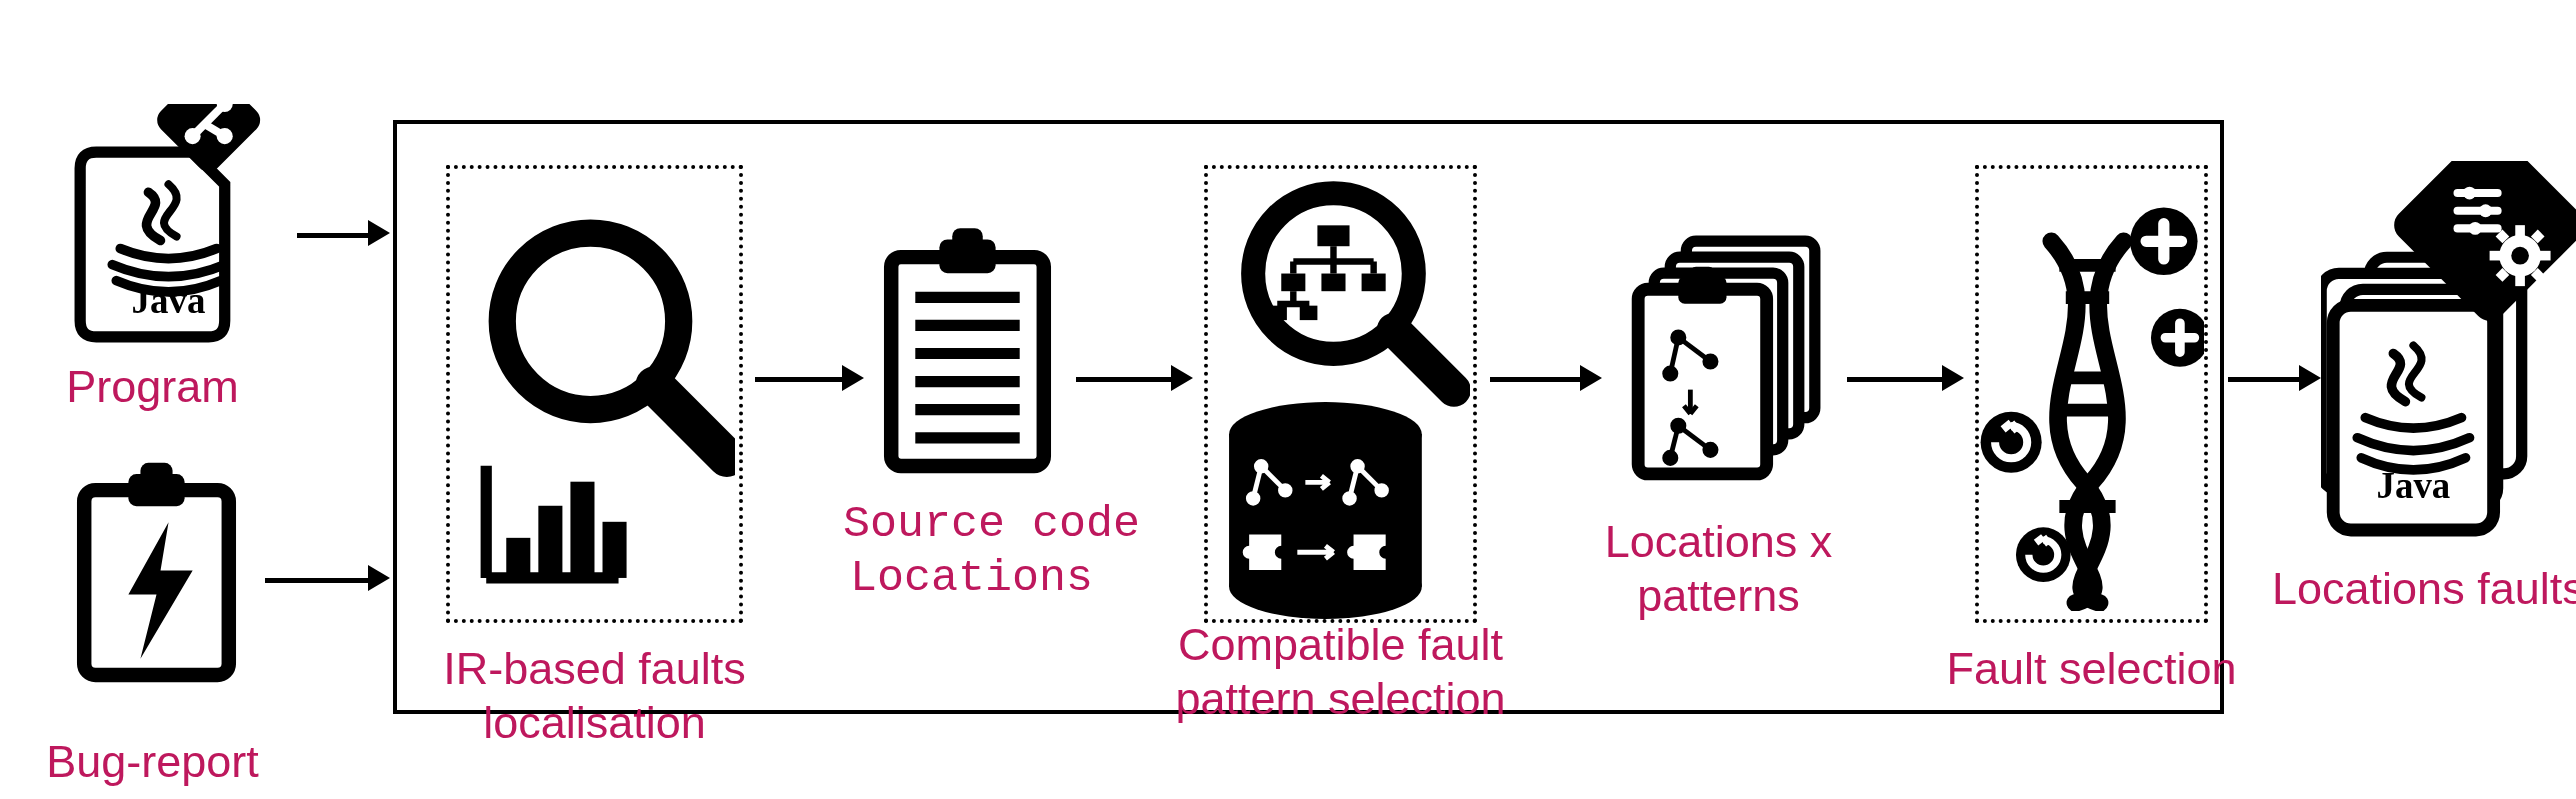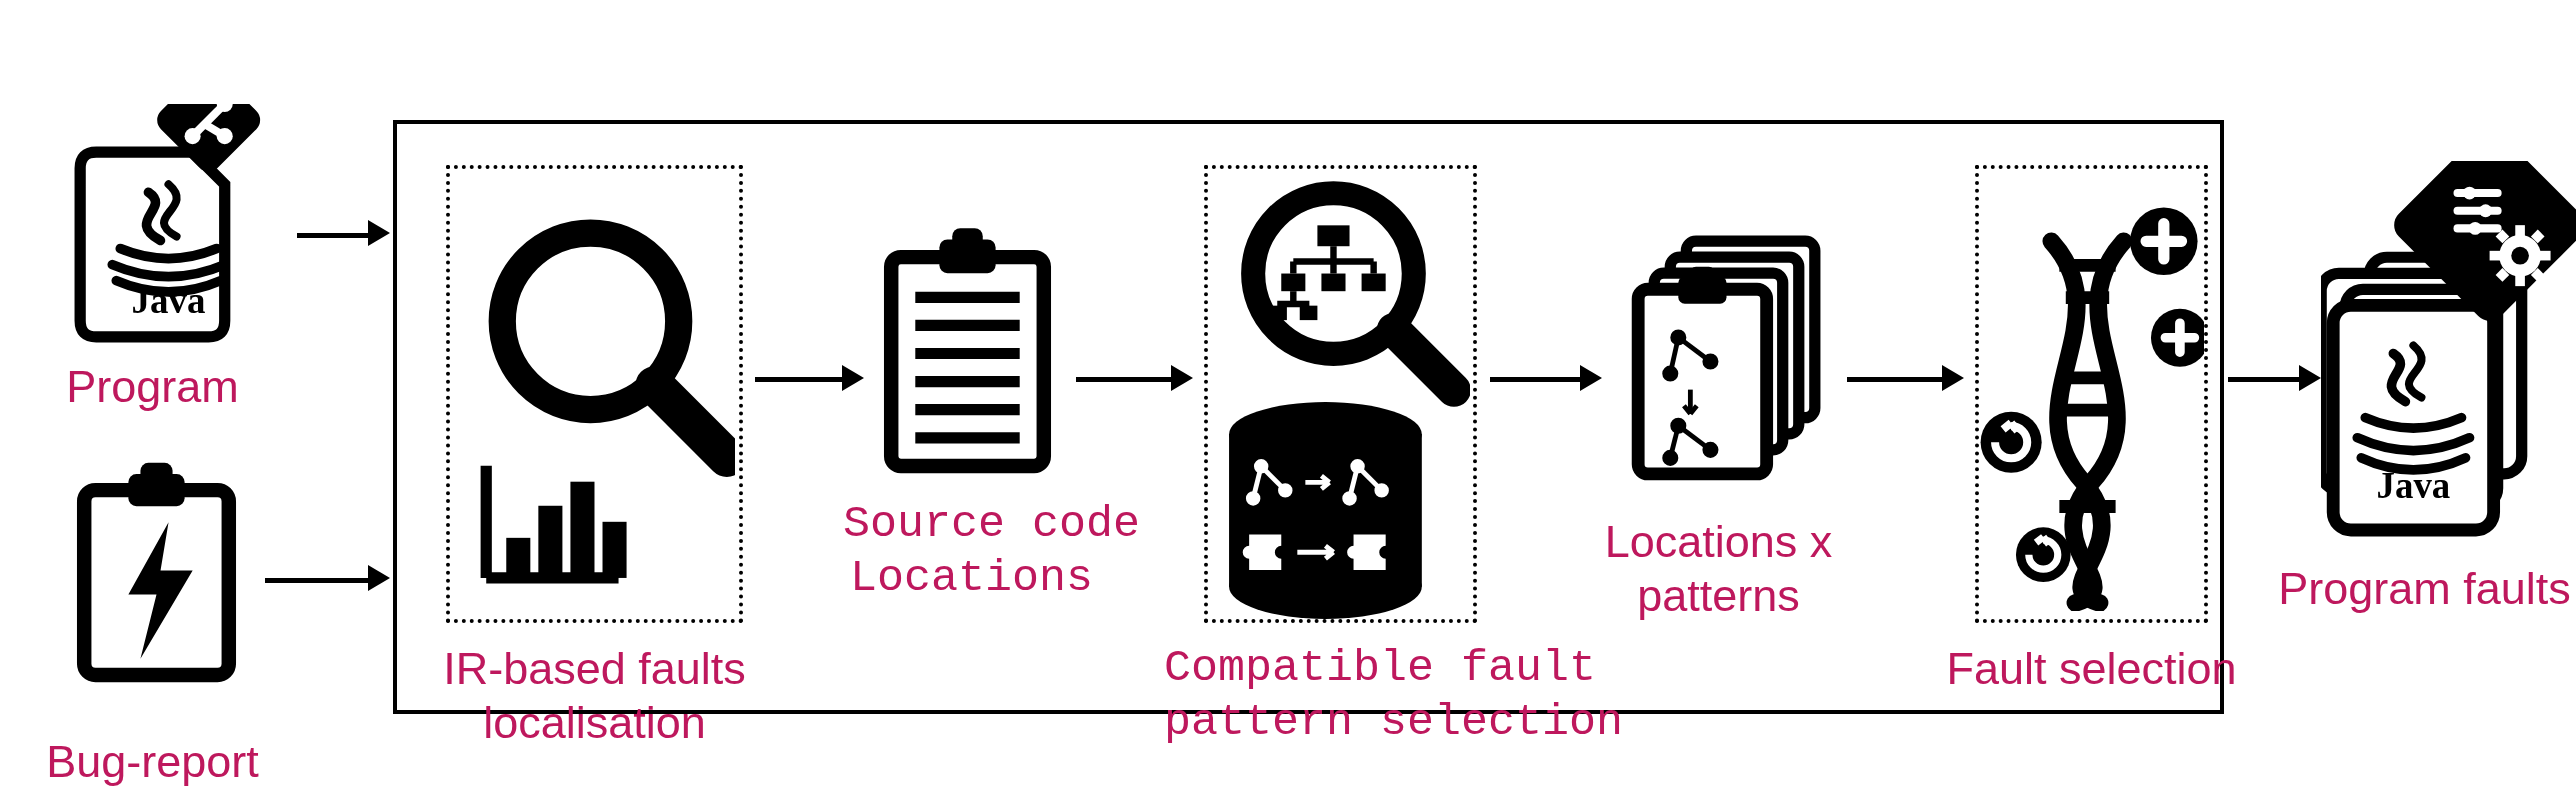--- a/index.html
+++ b/index.html
@@ -173,21 +173,21 @@
 
     <g fill="#fff">
       <path d="M45 455 h40 v14 a8 8 0 1 0 0 16 v14 h-40 v-14 a8 8 0 1 1 0 -16 z"></path>
       <path d="M175 455 h40 v14 a8 8 0 1 0 0 16 v14 h-40 v-14 a8 8 0 1 1 0 -16 z"></path>
     </g>
     <g stroke="#fff" stroke-width="6" fill="none">
       <path d="M105 477 h45 M150 477 l-10 -8 M150 477 l-10 8"></path>
     </g>
   </svg>
 </div>
-<div class="abs label" style="left:1164px; top:642px; width:353px; white-space:pre;font-family:Liberation Mono, monospace;"><span>Compatible fault
+<div class="abs label" style="left:1164px; top:618px; width:353px; white-space:pre;"><span>Compatible fault
 pattern selection</span></div>
 
 <div class="arrow-line" style="left:1490px; top:377px; width:92px;"></div>
 <div class="arrow-head-right" style="left:1580px; top:365px;"></div>
 
 <div class="abs" style="left:1614px; top:225px; width:225px; height:265px;">
   <svg viewBox="0 0 280 330" width="225" height="265">
     <g>
       <rect x="90" y="20" width="160" height="220" rx="12" fill="#fff" stroke="#000" stroke-width="14"></rect>
       <rect x="70" y="40" width="160" height="220" rx="12" fill="#fff" stroke="#000" stroke-width="14"></rect>
@@ -292,14 +292,14 @@
         <rect x="-38" y="-6" width="14" height="12"></rect>
         <rect x="24" y="-6" width="14" height="12"></rect>
         <rect x="16" y="-30" width="12" height="12" transform="rotate(45 22 -24)"></rect>
         <rect x="-28" y="-30" width="12" height="12" transform="rotate(-45 -22 -24)"></rect>
         <rect x="16" y="18" width="12" height="12" transform="rotate(-45 22 24)"></rect>
         <rect x="-28" y="18" width="12" height="12" transform="rotate(45 -22 24)"></rect>
       </g>
     </g>
   </svg>
 </div>
-<div class="abs label" style="left:2272px; top:562px; width:305px;">Program faults</div>
+<div class="abs label" style="left:2272px; top:562px; width:305px;">Locations faults</div>
 
 
 </body></html>

